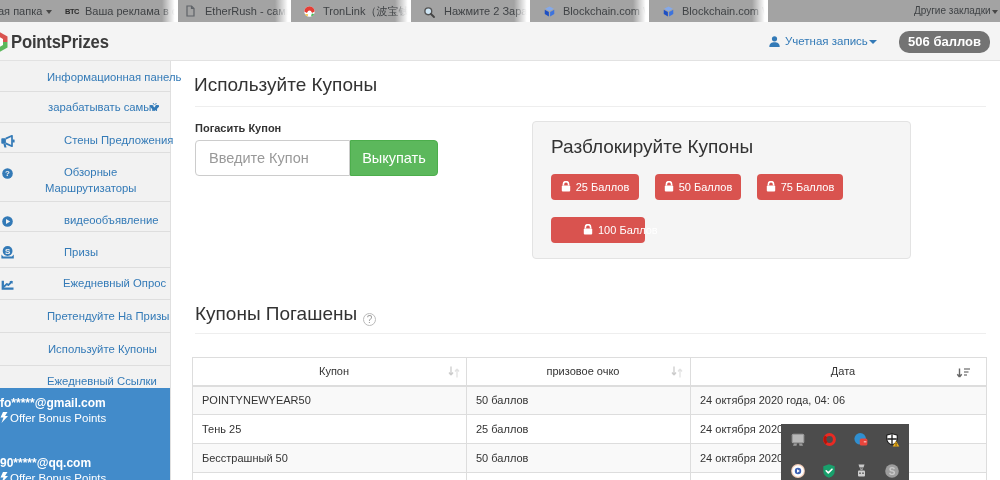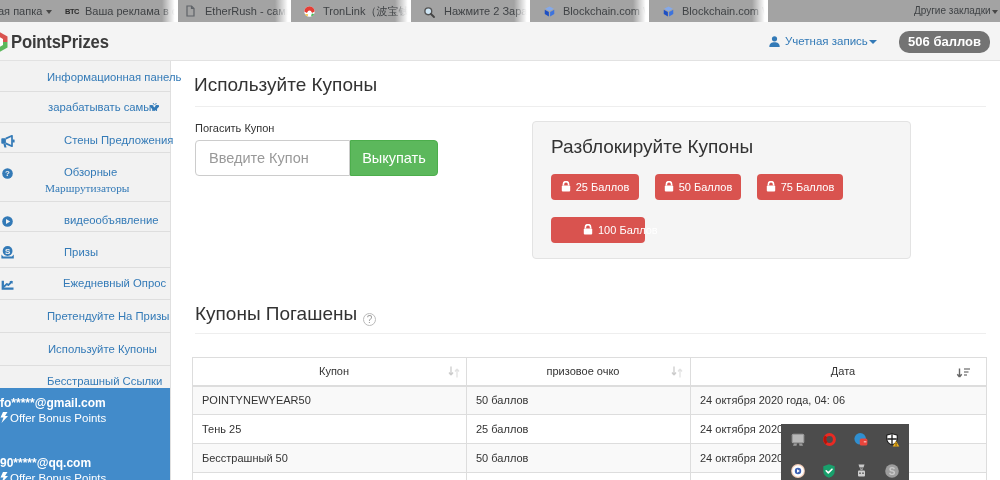--- a/index.html
+++ b/index.html
@@ -20,21 +20,21 @@
 
 
 #sidebar{position:absolute;left:0;top:61px;width:171px;height:419px;background:#f2f2f2;border-right:1px solid #e0e0e0;}
 .sitem{position:absolute;left:0;width:171px;color:#337ab7;font-size:11.3px;white-space:nowrap;padding-left:44px;}
 .sline{position:absolute;left:0;width:171px;height:0;border-top:1px solid #dedede;}
 .bluebox{position:absolute;left:0;width:170px;background:#428bca;color:#fff;}
 
 
 .h1{position:absolute;font-size:19px;color:#333;white-space:nowrap;}
 .hr{position:absolute;height:0;border-top:1px solid #eee;}
-#lbl{position:absolute;left:195px;top:122px;font-size:11px;font-weight:400;color:#333;text-align:center;}
+#lbl{position:absolute;left:195px;top:122px;font-size:11px;font-weight:700;color:#333;text-align:center;}
 #cinput{position:absolute;left:195px;top:140px;width:155px;height:36px;background:#fff;border:1px solid #ccc;border-radius:4px 0 0 4px;color:#999;font-size:14.5px;line-height:34px;padding-left:13px;}
 #cbtn{position:absolute;left:350px;top:140px;width:88px;height:36px;background:#5cb85c;border:1px solid #4cae4c;border-radius:0 4px 4px 0;color:#fff;font-size:14.5px;text-align:center;line-height:34px;}
 #well{position:absolute;left:532px;top:121px;width:379px;height:138px;background:#f5f5f5;border:1px solid #e3e3e3;border-radius:4px;}
 #wtitle{position:absolute;left:18px;top:14px;font-size:19px;color:#333;white-space:nowrap;}
 .rbtn{position:absolute;height:26px;background:#d9534f;border-radius:4px;color:#fff;font-size:11px;text-align:center;line-height:26px;white-space:nowrap;}
 .qc{position:absolute;width:13px;height:13px;border:1px solid #bbb;border-radius:50%;color:#999;font-size:10px;line-height:12px;text-align:center;}
 
 
 #tbl{position:absolute;left:192px;top:357px;width:794px;border-collapse:collapse;table-layout:fixed;}
 #tbl th,#tbl td{border:1px solid #ddd;font-size:11px;color:#333;padding:0 0 0 9px;overflow:hidden;white-space:nowrap;}
@@ -132,41 +132,41 @@
       <path d="M4.7 3.6 L11 0.8 V11.2 L4.7 8.4" fill="none" stroke="#337ab7" stroke-width="1.7" stroke-linejoin="round"></path>
       <rect x="0.3" y="3.3" width="4.6" height="5.4" rx="0.8" fill="#337ab7"></rect>
       <path d="M2.4 8.7 L3.4 12.4 H5.5 L4.6 8.7 Z" fill="#337ab7"></path>
       <rect x="11.4" y="4.4" width="2.2" height="3.2" rx="0.5" fill="#337ab7"></rect>
     </svg>
 <div class="sitem" style="left:20px;top:166px;">Обзорные</div>
 <svg class="abs" style="left:2px;top:168px;" width="11" height="11" viewBox="0 0 11 11">
       <circle cx="5.5" cy="5.5" r="5.3" fill="#337ab7"></circle>
       <text x="5.5" y="8.2" font-size="8" font-weight="bold" text-anchor="middle" fill="#f2f2f2" font-family="Liberation Sans,sans-serif">?</text>
     </svg>
-<div class="sitem" style="left:1px;top:182px;font-family:Liberation Serif, serif;">Маршрутизаторы</div>
+<div class="sitem" style="left:1px;top:182px;">Маршрутизаторы</div>
 <div class="sitem" style="left:20px;top:214px;">видеообъявление</div>
 <svg class="abs" style="left:2px;top:216px;" width="11" height="11" viewBox="0 0 11 11">
       <circle cx="5.5" cy="5.5" r="5.3" fill="#337ab7"></circle>
       <path d="M4 3 L8.2 5.5 L4 8 Z" fill="#f2f2f2"></path>
     </svg>
 <div class="sitem" style="left:20px;top:246px;">Призы</div>
 <svg class="abs" style="left:1px;top:245px;" width="13" height="14" viewBox="0 0 13 14">
       <circle cx="6.6" cy="6" r="4.9" fill="#337ab7"></circle>
       <text x="6.6" y="8.9" font-size="8" font-weight="bold" text-anchor="middle" fill="#f0f0f0" font-family="Liberation Sans,sans-serif">S</text>
       <path d="M0.4 9.6 V13.6 H12.8 V9.6 L10.9 11.4 H2.3 Z" fill="#337ab7"></path>
     </svg>
 <div class="sitem" style="left:19px;top:277px;">Ежедневный Опрос</div>
 <svg class="abs" style="left:1px;top:278px;" width="13" height="13" viewBox="0 0 13 13">
       <path d="M1.8 2.8 V10.6 H12.5" fill="none" stroke="#337ab7" stroke-width="2.3"></path>
       <path d="M3.3 8.4 L5.9 5.9 L7.3 7.1 L10.7 3.8" fill="none" stroke="#337ab7" stroke-width="1.9" stroke-linejoin="round" stroke-linecap="round"></path>
       <path d="M8.3 2.9 H11.5 V6 Z" fill="#337ab7"></path>
     </svg>
 <div class="sitem" style="left:3px;top:310px;">Претендуйте На Призы</div>
 <div class="sitem" style="left:4px;top:343px;">Используйте Купоны</div>
-<div class="sitem" style="left:3px;top:375px;">Бесстрашный Ссылки</div>
+<div class="sitem" style="left:3px;top:375px;">Ежедневный Ссылки</div>
 
 <div class="bluebox" style="top:388px;height:62px;border-bottom:1px solid #35658f;">
   <div style="position:absolute;left:0;top:8px;font-weight:700;font-size:12px;">fo*****@gmail.com</div>
   <svg class="abs" style="left:0;top:24px;" width="8" height="11" viewBox="0 0 8 11">
         <path d="M3 0 H7.5 L5 4 H8 L1.5 11 L3.5 5.5 H0.5 Z" fill="#fff"></path>
       </svg>
   <div style="position:absolute;left:10px;top:24px;font-size:11.5px;">Offer Bonus Points</div>
 </div>
 <div class="bluebox" style="top:448px;height:32px;">
   <div style="position:absolute;left:0;top:8px;font-weight:700;font-size:12px;">90*****@qq.com</div>

